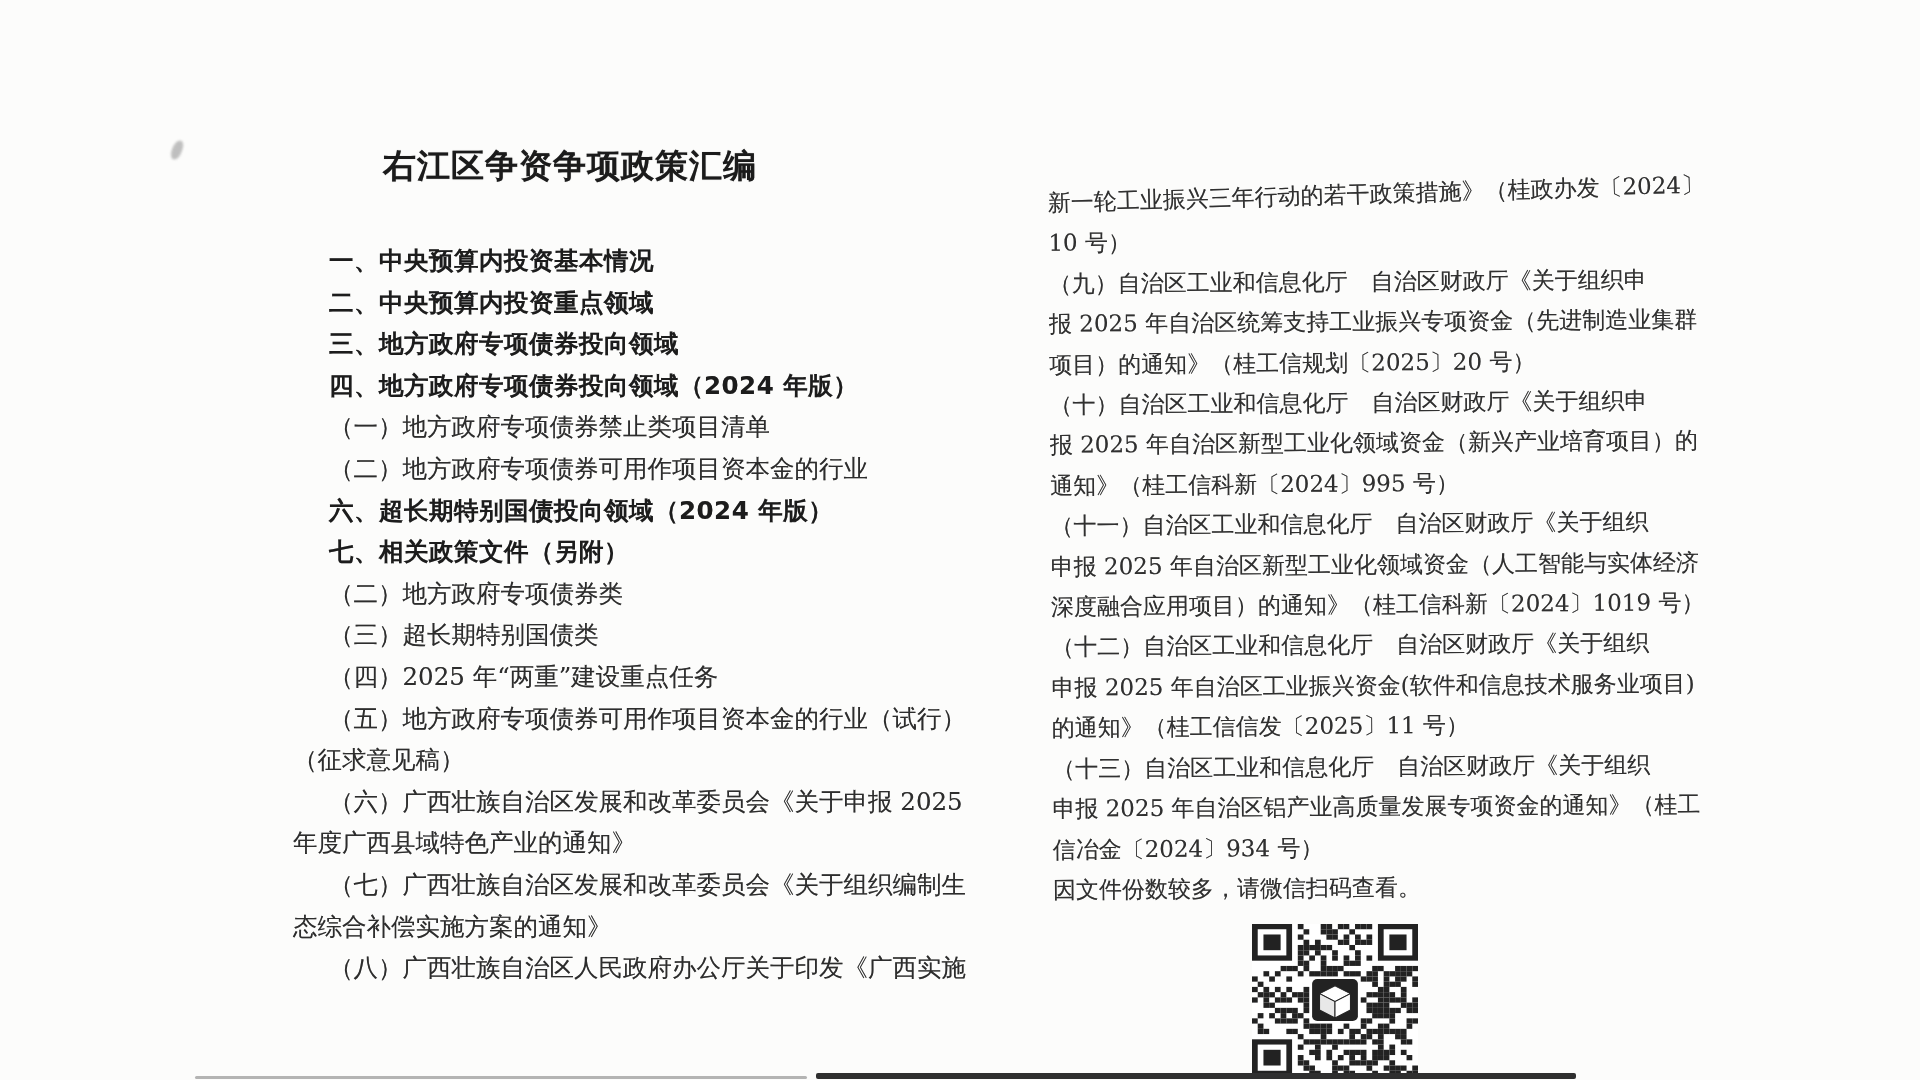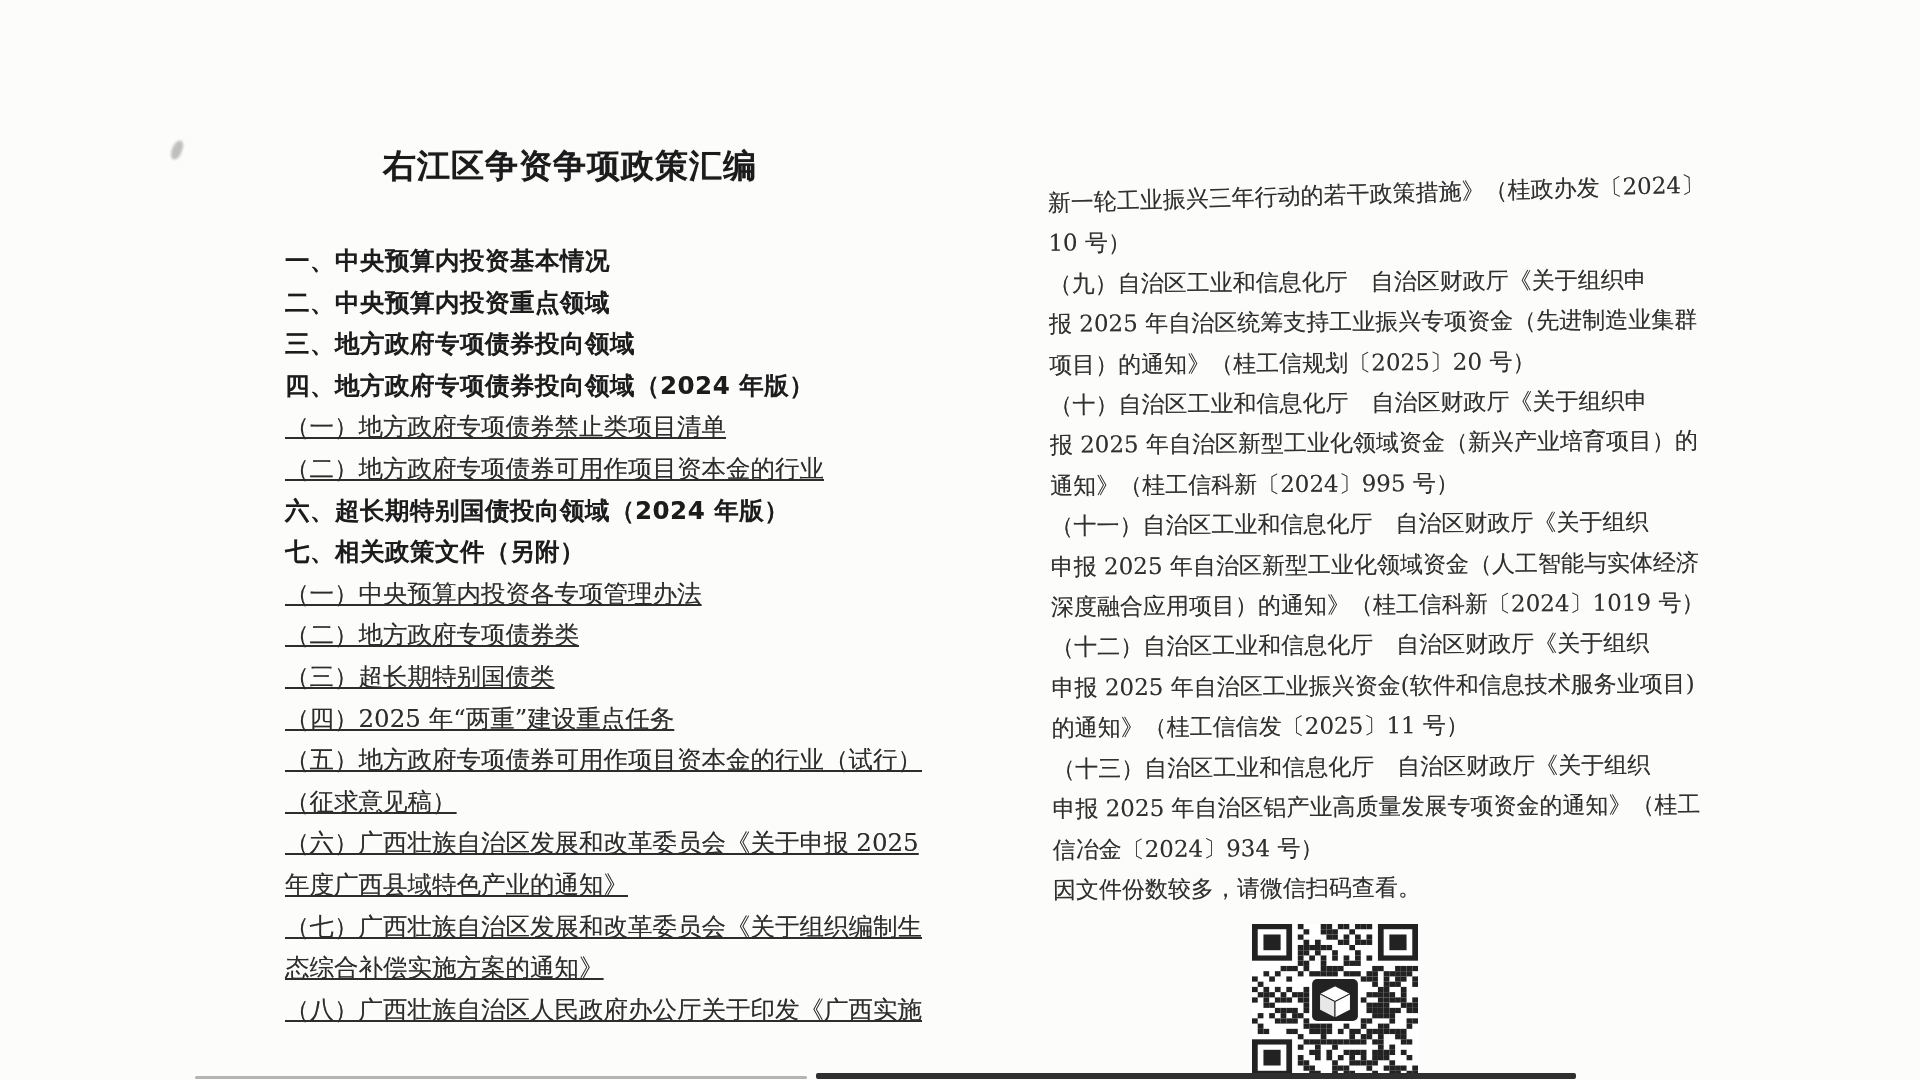--- a/index.html
+++ b/index.html
@@ -6,25 +6,25 @@
   html,body{margin:0;padding:0;}
   body{width:1920px;height:1080px;background:#f4f4f2;font-family:"DejaVu Serif",serif;}
   .page{position:relative;width:1920px;height:1080px;background:var(--paper);overflow:hidden;color:var(--ink);}
   .title{position:absolute;left:270px;top:144px;width:600px;margin:0;text-align:center;
          font-size:33px;font-weight:700;letter-spacing:1px;color:#1b1b1b;
          font-family:"DejaVu Serif",serif;text-shadow:0 0 .7px rgba(30,30,30,.6);}
   .col{position:absolute;white-space:nowrap;text-shadow:0 0 .6px rgba(40,40,40,.45);}
   .col-left{left:285px;top:240px;width:680px;font-size:24.5px;line-height:41.6px;}
   .col-right{left:1000px;top:183px;width:660px;font-size:23px;line-height:40.4px;
              transform:rotate(-0.4deg);transform-origin:left top;color:#303030;}
-  .ln{}
+  .ln{margin-left:44px;}
   .col-right .ln{margin-left:48px;}
-  .cont{margin-left:0;}
+  .cont{margin-left:8px;}
   .b{font-family:"DejaVu Sans",sans-serif;font-weight:700;color:#1c1c1c;letter-spacing:0.5px;}
-  .k{color:#2d2d2d;text-decoration:underline;}
+  .k{color:#2d2d2d;}
   .tilt{transform:rotate(-1.2deg);transform-origin:left bottom;}
   .qr{position:absolute;left:1252px;top:924px;width:166px;height:152px;}
   .artifact{position:absolute;left:172px;top:140px;width:10px;height:20px;background:#8f8f8f;
             opacity:.55;border-radius:60% 40% 55% 45%;transform:rotate(18deg);filter:blur(1px);}
   .strip{position:absolute;border-radius:2px;}
   .strip-left{left:195px;top:1076px;width:612px;height:3px;background:#6b6b6b;opacity:.5;}
   .strip-right{left:816px;top:1073px;width:760px;height:6px;background:#2f2f2f;}
 </style>
 </head>
 <body>
@@ -37,21 +37,20 @@
 
   <div class="col col-left">
     <div class="ln b">一、中央预算内投资基本情况</div>
     <div class="ln b">二、中央预算内投资重点领域</div>
     <div class="ln b">三、地方政府专项债券投向领域</div>
     <div class="ln b">四、地方政府专项债券投向领域（2024 年版）</div>
     <div class="ln k">（一）地方政府专项债券禁止类项目清单</div>
     <div class="ln k">（二）地方政府专项债券可用作项目资本金的行业</div>
     <div class="ln b">六、超长期特别国债投向领域（2024 年版）</div>
     <div class="ln b">七、相关政策文件（另附）</div>
-    <div class="ln k">（一）中央预算内投资各专项管理办法</div>
     <div class="ln k">（二）地方政府专项债券类</div>
     <div class="ln k">（三）超长期特别国债类</div>
     <div class="ln k">（四）2025 年“两重”建设重点任务</div>
     <div class="ln k">（五）地方政府专项债券可用作项目资本金的行业（试行）</div>
     <div class="ln k cont">（征求意见稿）</div>
     <div class="ln k">（六）广西壮族自治区发展和改革委员会《关于申报 2025</div>
     <div class="ln k cont">年度广西县域特色产业的通知》</div>
     <div class="ln k">（七）广西壮族自治区发展和改革委员会《关于组织编制生</div>
     <div class="ln k cont">态综合补偿实施方案的通知》</div>
     <div class="ln k">（八）广西壮族自治区人民政府办公厅关于印发《广西实施</div>

